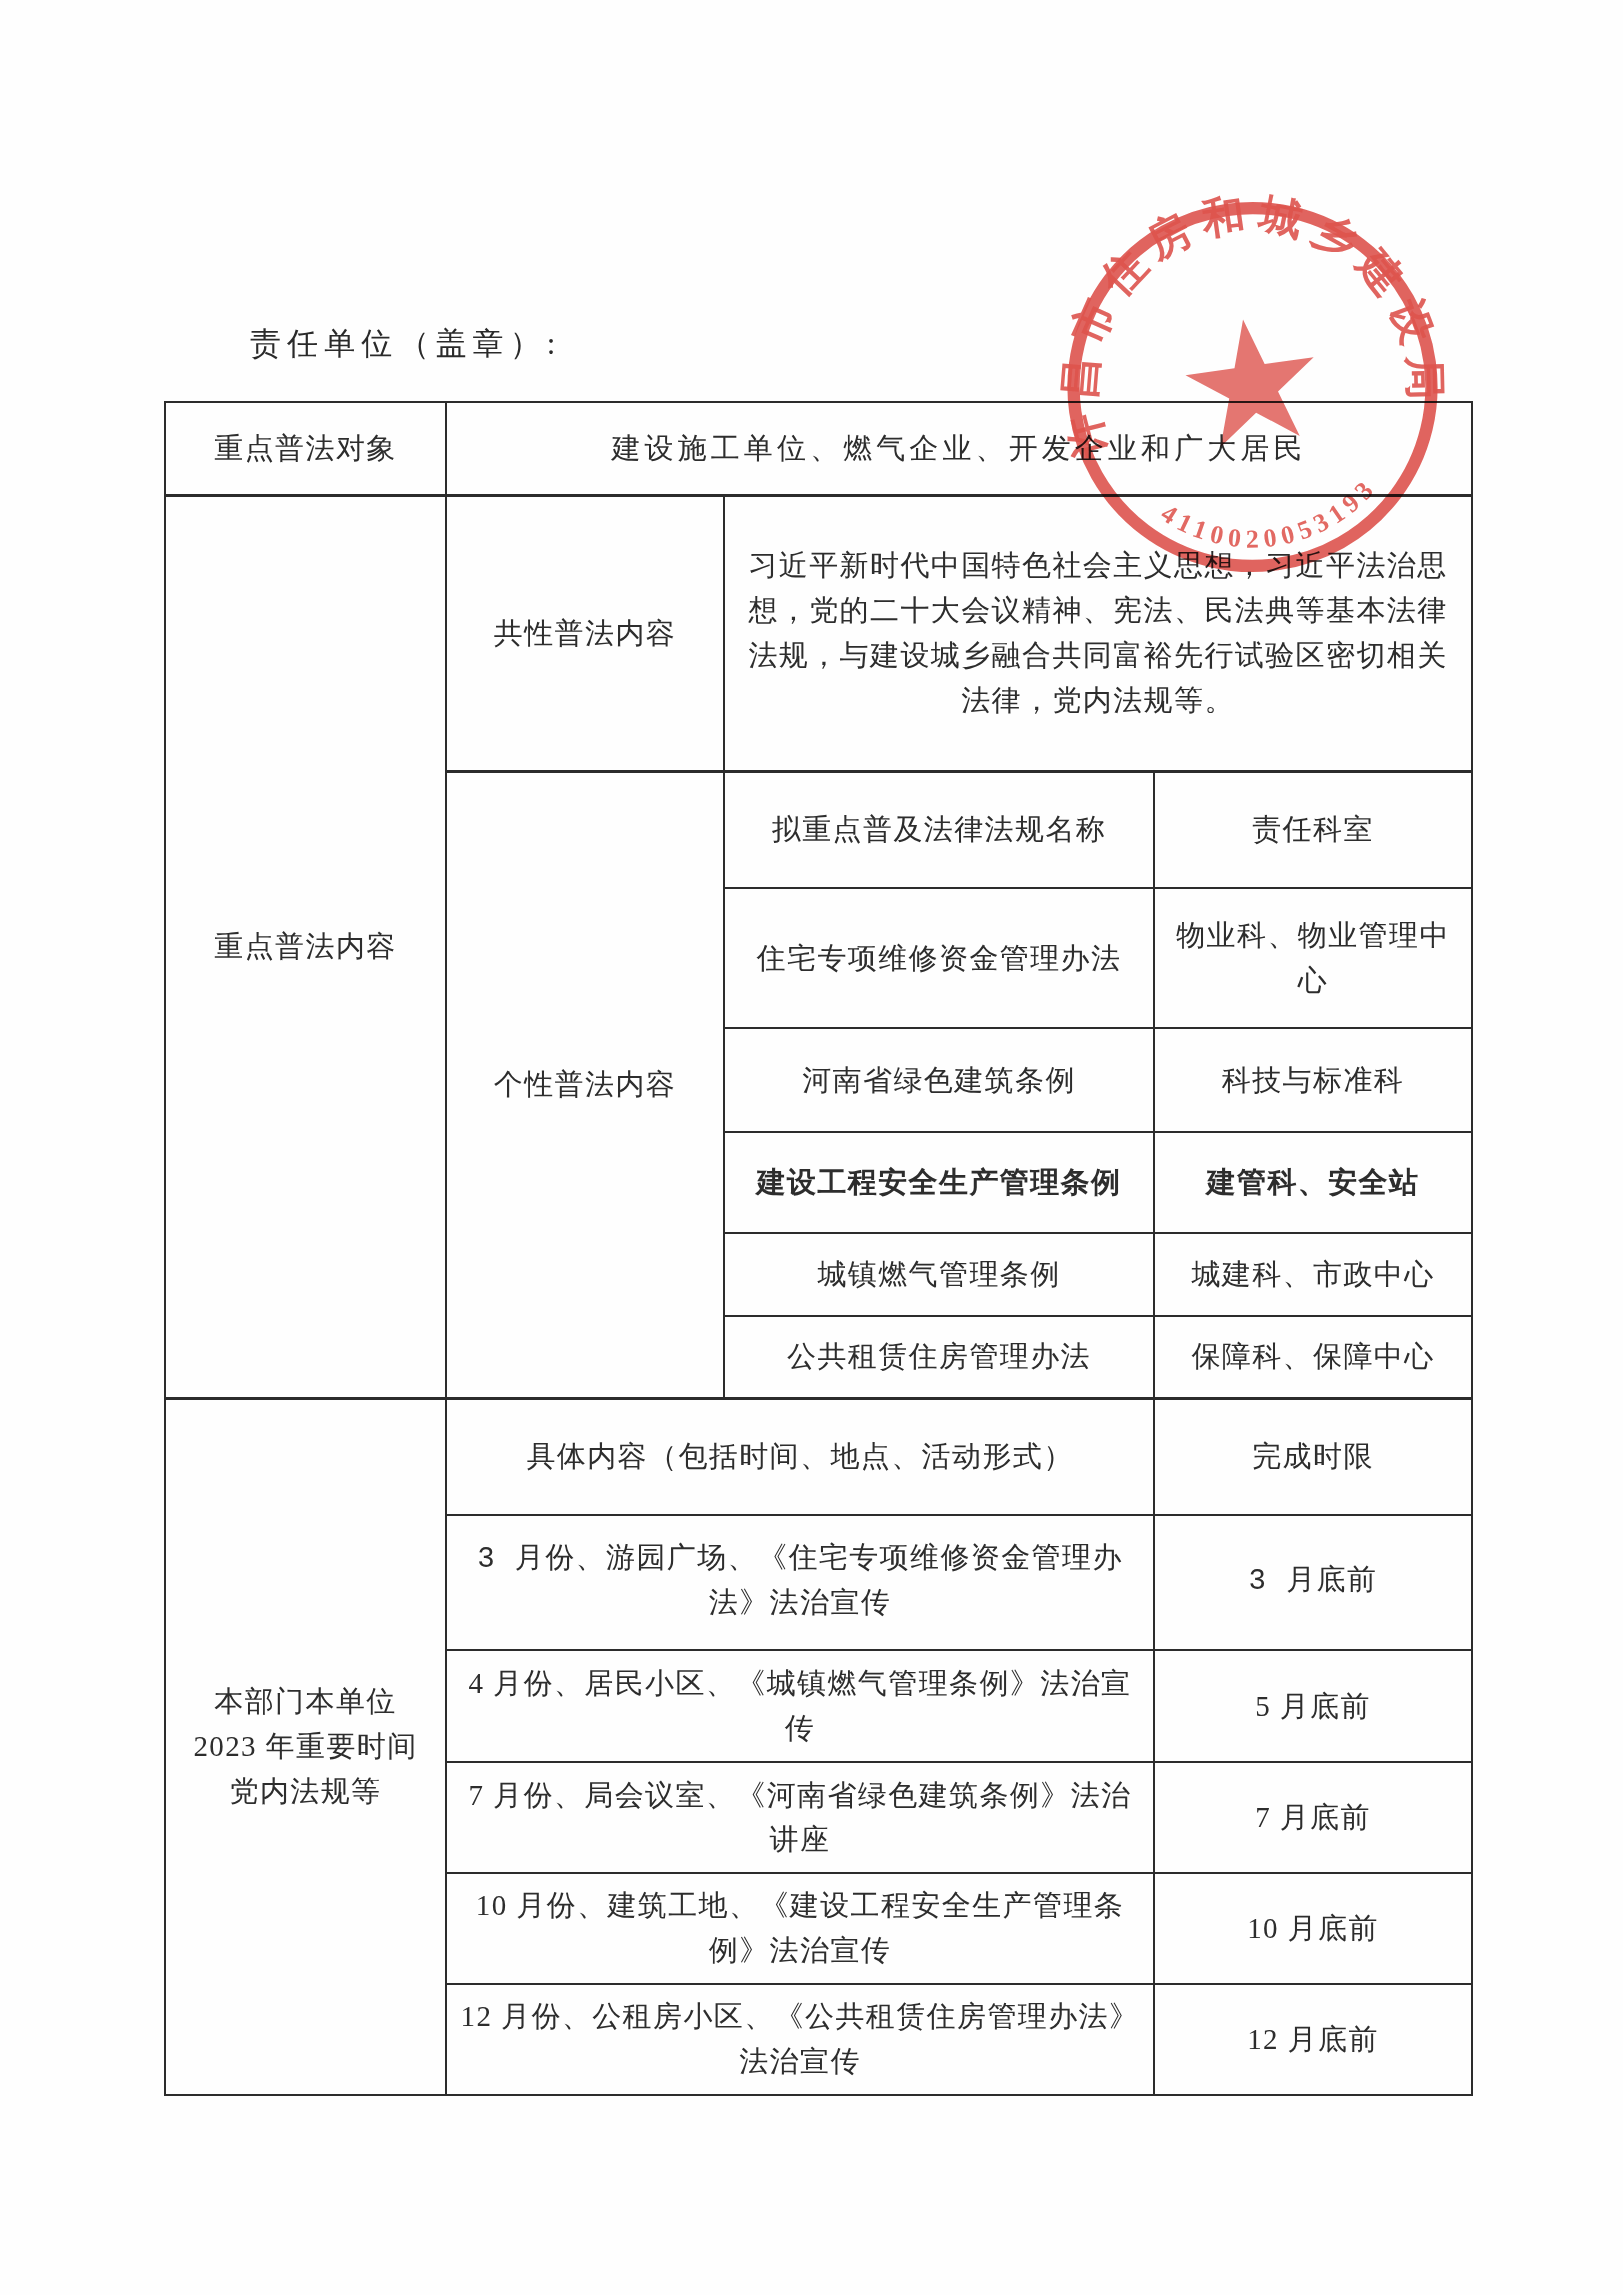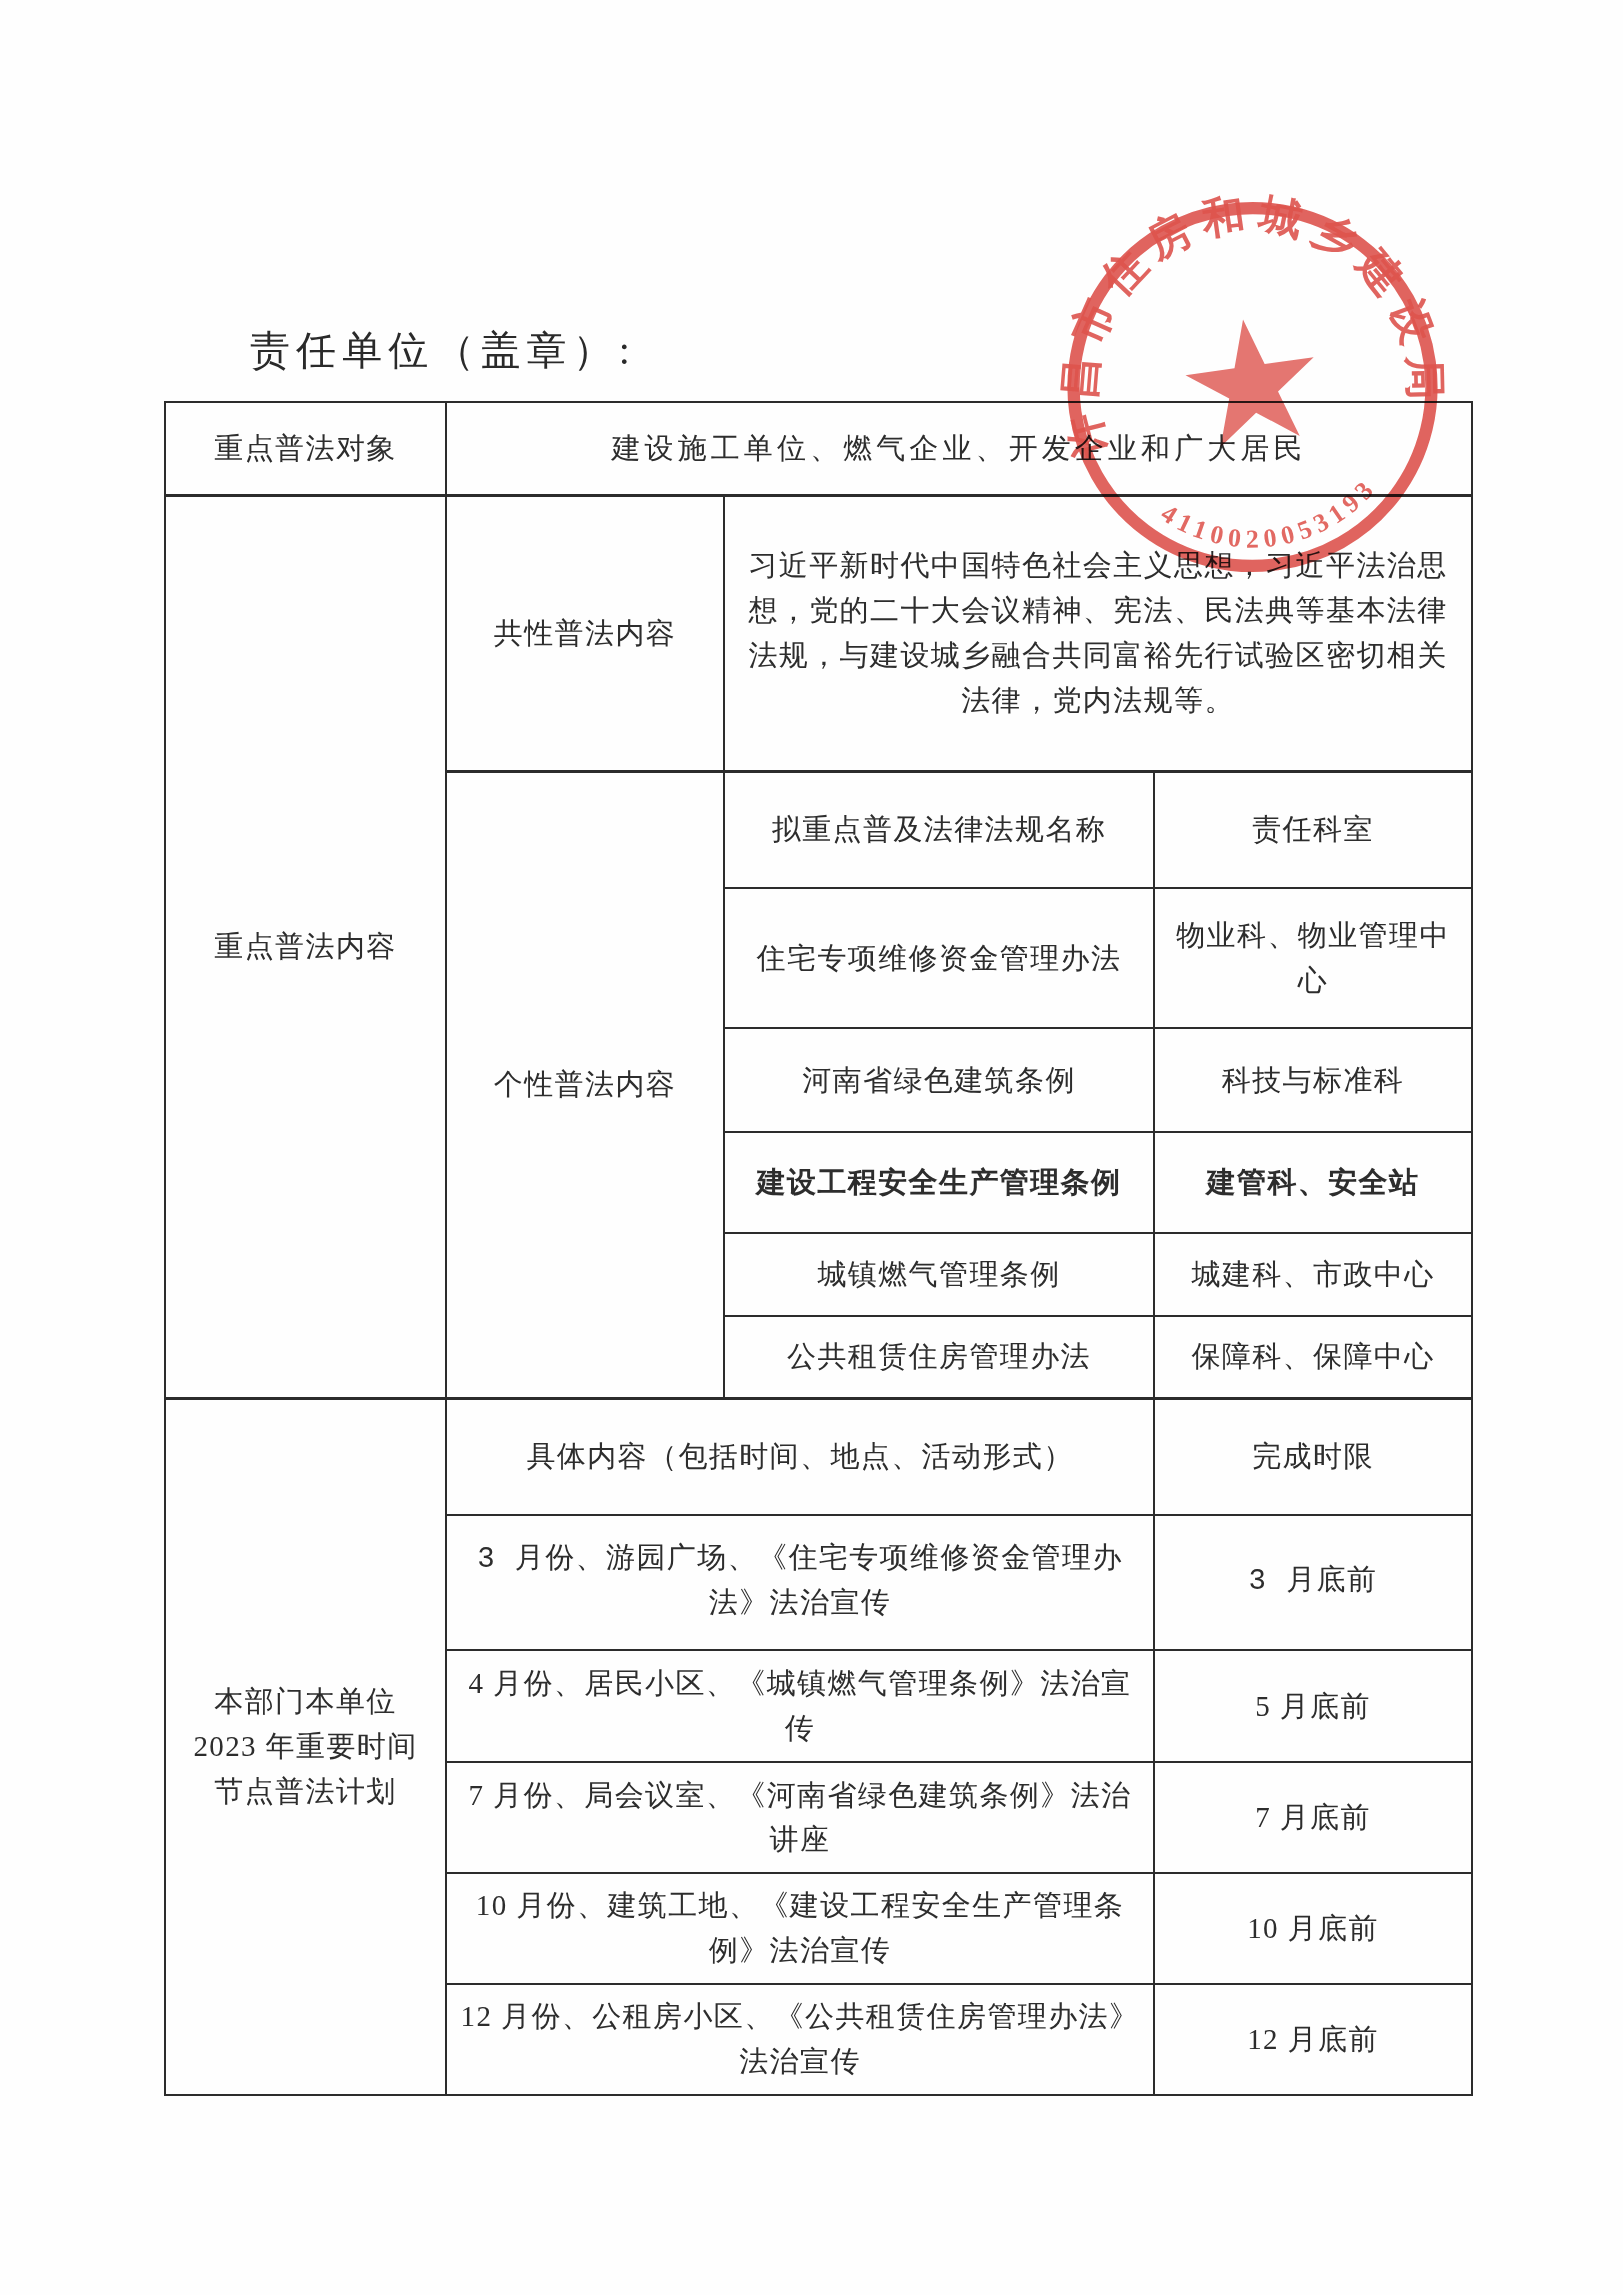--- a/index.html
+++ b/index.html
@@ -34,21 +34,21 @@
     display: inline-block;
     padding: 0 29px;
     margin: 0 9.5px;
     border-bottom: 8.9px double #1e1e1e;
   }
   
   .stamp-line {
     position: absolute;
     top: 323px;
     left: 250px;
-    font-size: 40px;
+    font-size: 31px;
     letter-spacing: 6.1px;
     color: #2a2a2a;
   }
   
   table.resp {
     position: absolute;
     left: 164px;
     top: 401px;
     width: 1307px;
     border-collapse: collapse;
@@ -169,21 +169,21 @@
       </tr>
       <tr class="rH">
         <td>公共租赁住房管理办法</td>
         <td>保障科、保障中心</td>
       </tr>
 
       <tr class="rI section-start">
         <td rowspan="6" class="plan-label-cell">
           <span>本部门本单位</span>
           <span>2023 年重要时间</span>
-          <span>节点普法计划</span>
+          <span>党内法规等</span>
         </td>
         <td colspan="2">具体内容（包括时间、地点、活动形式）</td>
         <td>完成时限</td>
       </tr>
       <tr class="rJ">
         <td colspan="2" class="left-text">3 月份、游园广场、《住宅专项维修资金管理办法》法治宣传</td>
         <td>3 月底前</td>
       </tr>
       <tr class="rK">
         <td colspan="2" class="left-text">4 月份、居民小区、《城镇燃气管理条例》法治宣传</td>

